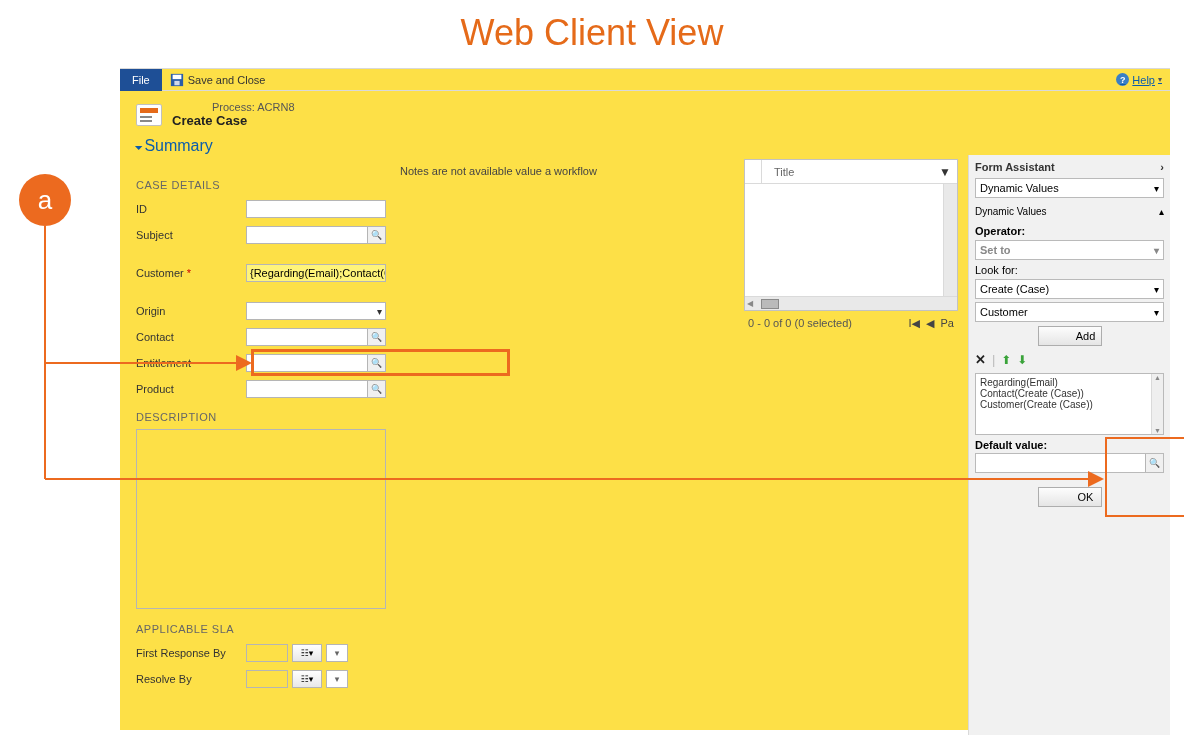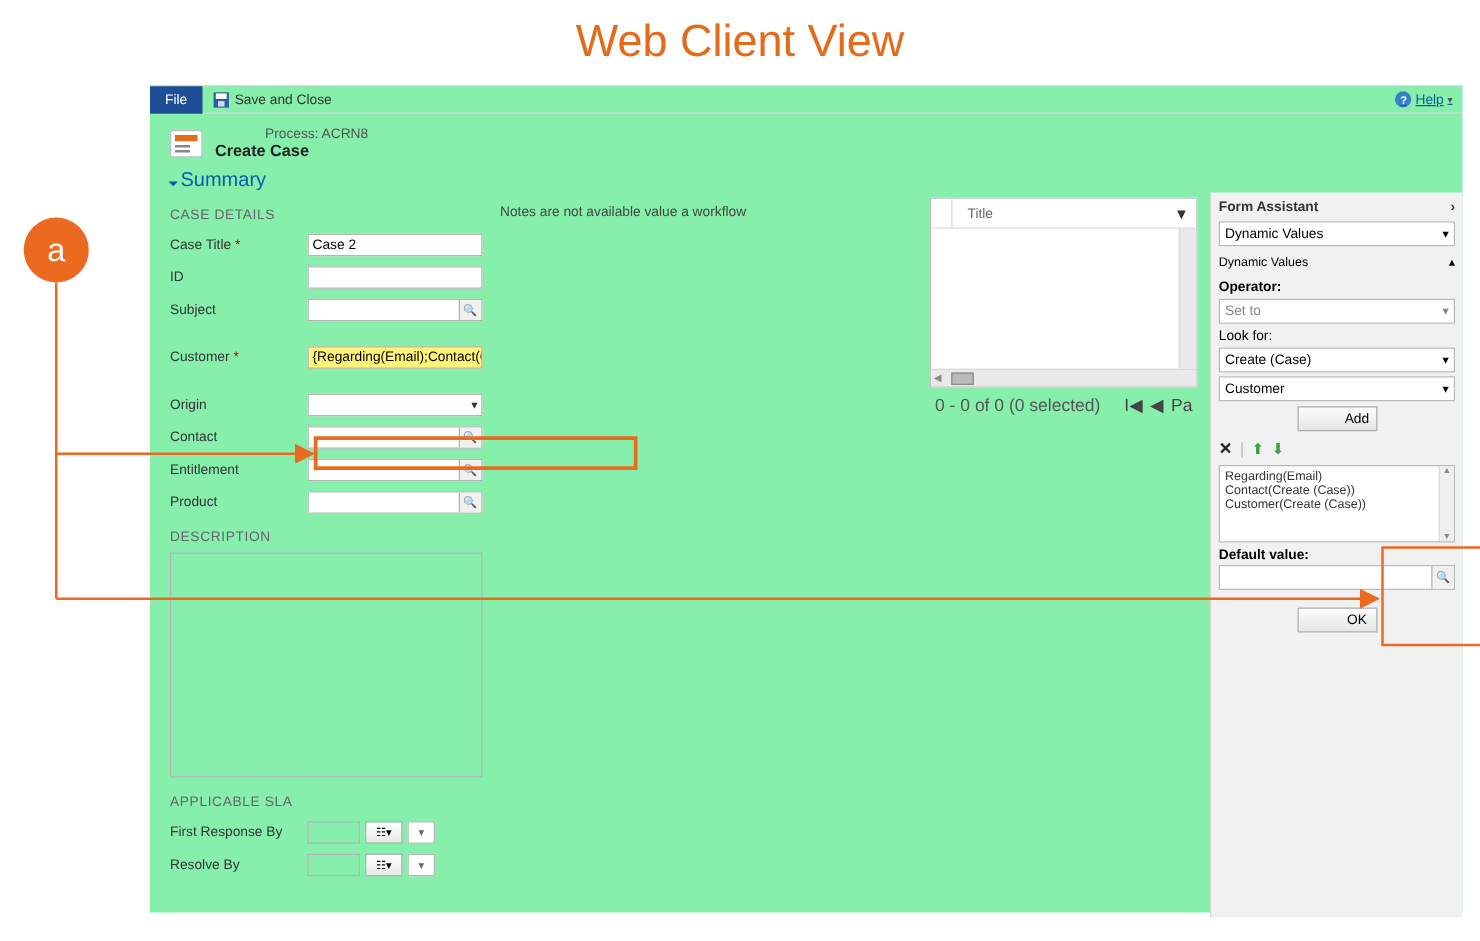--- a/index.html
+++ b/index.html
@@ -1,20 +1,20 @@
 <!DOCTYPE html>
 <html><head>
 <meta charset="utf-8">
 <style>
 * { box-sizing: border-box; margin: 0; padding: 0; font-family: "Segoe UI", Arial, sans-serif; }
 body { background: #fff; width: 1184px; height: 753px; position: relative; overflow: hidden; }
 
 .page-title { text-align: center; color: #e56a19; font-size: 36px; font-weight: 400; padding: 12px 0 18px; }
 
-.app-window { position: absolute; left: 120px; top: 68px; width: 1050px; height: 662px; background: #86efac; border-top: 1px solid #d9d9d9; }
+.app-window { position: absolute; left: 120px; top: 68px; width: 1050px; height: 662px; background: #fde047; border-top: 1px solid #d9d9d9; }
 
 
 .ribbon { height: 22px; display: flex; align-items: center; font-size: 11px; border-bottom: 1px solid #d9d9d9; }
 .file-tab { background: #1e4f96; color: #fff; padding: 4px 12px; height: 22px; display: inline-flex; align-items: center; }
 .save-close { margin-left: 8px; display: inline-flex; align-items: center; gap: 4px; color: #333; }
 .save-icon { width: 14px; height: 14px; display: inline-flex; align-items: center; justify-content: center; }
 .help-link { margin-left: auto; margin-right: 8px; display: inline-flex; align-items: center; gap: 3px; color: #0b5cab; text-decoration: underline; font-size: 11px; }
 .help-icon { width: 13px; height: 13px; border-radius: 50%; background: #3a7fc4; display: inline-flex; align-items: center; justify-content: center; color: #fff; font-size: 9px; font-weight: bold; }
 
 
@@ -28,21 +28,21 @@
 .summary-link { margin-left: 16px; color: #0b5cab; font-size: 16px; display: inline-flex; align-items: center; gap: 3px; }
 .summary-link::before { content: "◢"; font-size: 7px; transform: rotate(45deg); color: #0b5cab; }
 
 
 .main-row { display: flex; align-items: stretch; height: 580px; }
 .left-pane { flex: 1; display: flex; padding: 4px 10px 0 16px; gap: 14px; overflow: hidden; }
 .right-pane { width: 202px; background: #f1f1f1; border-left: 1px solid #d9d9d9; padding: 4px 6px 8px; font-size: 11px; }
 
 
 .form-col { width: 250px; }
-.section-title { font-size: 11px; color: #666; letter-spacing: .5px; margin: 8px 0 6px; }
+.section-title { font-size: 11px; color: #666; letter-spacing: .5px; margin: 20px 0 6px; }
 .form-row { display: flex; align-items: center; height: 24px; margin-bottom: 2px; }
 .form-label { width: 110px; font-size: 11px; color: #333; }
 .req { color: #c00; }
 .form-field { flex: 1; height: 18px; border: 1px solid #b5b5b5; background: #fff; font-size: 11px; padding: 0 3px; display: flex; align-items: center; overflow: hidden; white-space: nowrap; }
 .form-field.lookup { position: relative; padding-right: 20px; }
 .lookup-btn { position: absolute; right: 0; top: 0; bottom: 0; width: 18px; background: #f0f0f0; border-left: 1px solid #b5b5b5; display: flex; align-items: center; justify-content: center; font-size: 9px; color: #1e4f96; }
 .form-field.dropdown::after { content: "▾"; margin-left: auto; color: #333; font-size: 10px; }
 .form-field.highlight { background: #fff47a; }
 .desc-box { width: 100%; height: 180px; border: 1px solid #b5b5b5; margin-top: 4px; }
 .sla-row { display: flex; align-items: center; height: 24px; margin-bottom: 2px; }
@@ -57,33 +57,33 @@
 .grid-col { width: 214px; margin-left: auto; }
 .grid-box { height: 152px; border: 1px solid #c2c2c2; background: #fff; display: flex; flex-direction: column; }
 .grid-header { display: flex; align-items: center; border-bottom: 1px solid #dadada; height: 24px; padding: 0 6px; }
 .grid-title-cell { flex: 1; color: #666; font-size: 11px; padding-left: 12px; border-left: 1px solid #dadada; height:24px; display:flex; align-items:center;}
 .filter-icon { font-size: 12px; color: #333; }
 .grid-body { flex: 1; display: flex; }
 .grid-content { flex: 1; }
 .grid-vscroll { width: 14px; background: #e9e9e9; border-left: 1px solid #dadada; }
 .grid-hscroll { height: 14px; background: #e9e9e9; border-top: 1px solid #dadada; display: flex; align-items: center; }
 .grid-hscroll .thumb { width: 18px; height: 10px; background: #bababa; margin-left: 8px; border: 1px solid #8a8a8a; }
-.grid-footer { display: flex; align-items: flex-end; gap: 6px; font-size: 14px; color: #555; padding: 6px 4px 0; }
+.grid-footer { display: flex; align-items: flex-start; gap: 6px; font-size: 11px; color: #555; padding: 6px 4px 0; }
 .grid-footer .nav-icons { margin-left: auto; display: flex; gap: 6px; color: #444; }
 
 
 .assist-title { display: flex; align-items: center; font-size: 11px; font-weight: bold; color: #333; padding: 2px 0; }
 .assist-title .chevron { margin-left: auto; font-size: 11px; }
 .dd { width: 100%; height: 20px; border: 1px solid #bababa; background: #fff; font-size: 11px; padding: 0 4px; display: flex; align-items: center; margin: 3px 0; }
 .dd::after { content: "▾"; margin-left: auto; font-size: 10px; }
 .dd.flat { background: #f1f1f1; border: none; font-size: 10px; padding:0; }
 .dd.flat::after { content:"▴"; }
 .label-sm { font-size: 11px; font-weight: bold; margin-top: 4px; }
 .label-xs { font-size: 11px; margin-top: 4px; }
-.greyed { color: #888; }
+.greyed { color: #888; font-weight: bold; }
 .add-btn, .ok-btn { width: 64px; height: 20px; background: linear-gradient(#fdfdfd,#e5e5e5); border: 1px solid #adadad; font-size: 11px; margin: 4px auto; display: block; padding-left: 32px; }
 .icon-row { display: flex; align-items: center; gap: 6px; margin: 6px 0; font-size: 13px; }
 .icon-row .x { font-weight: bold; color: #222; }
 .icon-row .sep { color: #bbb; }
 .icon-row .up, .icon-row .down { color: #3aa33a; font-size: 12px; }
 .value-list { width: 100%; border: 1px solid #bababa; background: #fff; font-size: 10px; color: #333; padding: 3px 4px; height: 62px; overflow: hidden; position:relative;}
 .value-list .vs { position:absolute; right:0; top:0; bottom:0; width:12px; background:#efefef; border-left:1px solid #dadada;}
 .value-list .vs::before{content:"▲"; position:absolute; top:0; left:2px; font-size:7px; color:#888;}
 .value-list .vs::after{content:"▼"; position:absolute; bottom:0; left:2px; font-size:7px; color:#888;}
 .dv-input { width:100%; height:20px; border:1px solid #bababa; background:#fff; position:relative; margin-top:2px;}
@@ -151,24 +151,20 @@
   <a class="summary-link">Summary</a>
 
   
   <div class="main-row">
     <div class="left-pane">
 
       <div class="form-col">
         <div class="section-title">CASE DETAILS</div>
 
         <div class="form-row">
-          <div class="form-label"><span>Case Title</span> <span class="req">*</span></div>
-          <div class="form-field">Case 2</div>
-        </div>
-        <div class="form-row">
           <div class="form-label">ID</div>
           <div class="form-field"></div>
         </div>
         <div class="form-row">
           <div class="form-label">Subject</div>
           <div class="form-field lookup">
             <span></span>
             <span class="lookup-btn">🔍</span>
           </div>
         </div>

